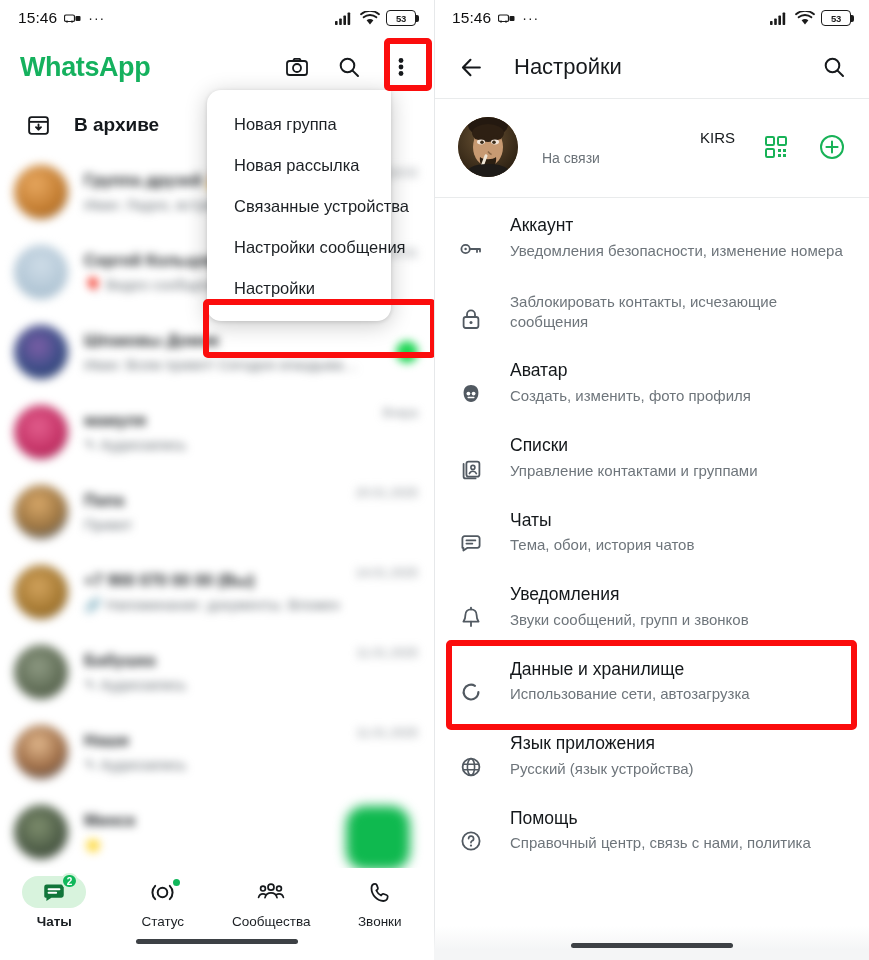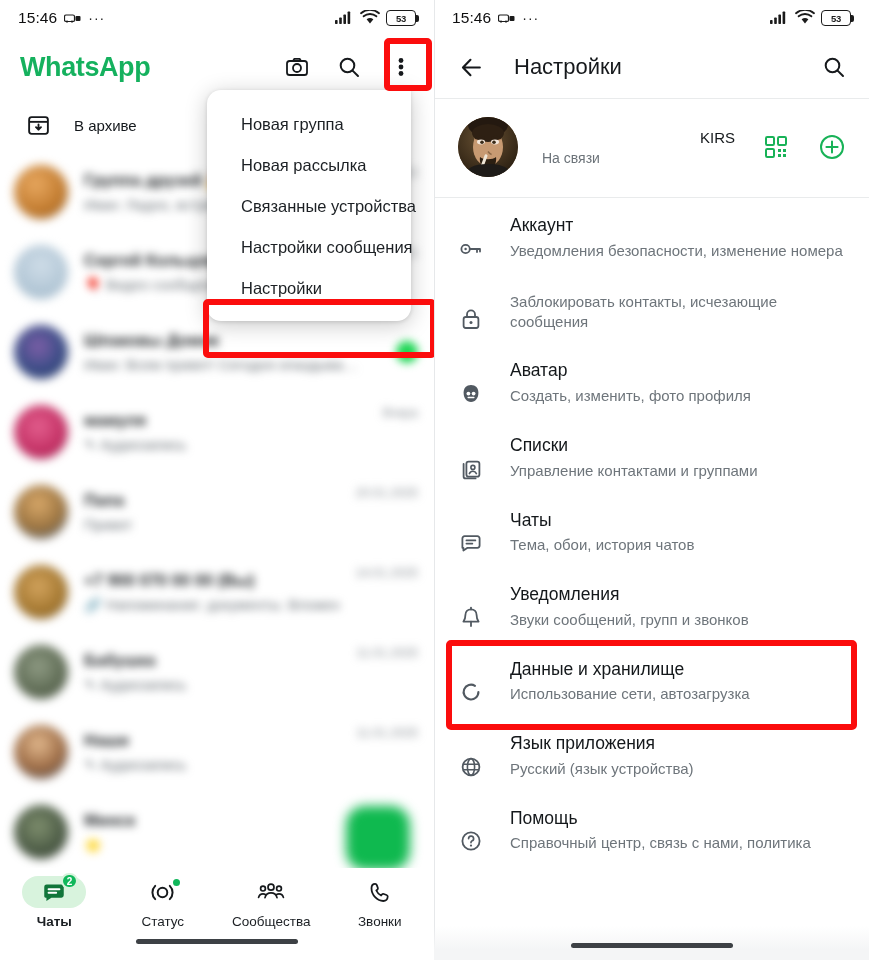--- a/index.html
+++ b/index.html
@@ -16,21 +16,21 @@
   .panel-right { width: 435px; }
 
   
   .statusbar {
     height: 36px; display: flex; align-items: center;
     padding: 0 18px; font-size: 15px; color: #0f0f10; font-weight: 500;
   }
   .sb-left { display: flex; align-items: center; gap: 7px; justify-content: space-between; }
   .sb-time { font-size: 15.5px; letter-spacing: .1px; }
   .sb-spacer { flex: 1; }
-  .sb-right { display: flex; align-items: flex-start; gap: 6px; }
+  .sb-right { display: flex; align-items: center; gap: 6px; }
   .sb-dots { letter-spacing: 1px; font-size: 14px; color: #222; }
   .glyph { display: inline-flex; align-items: center; }
 
   .battery {
     position: relative; display: inline-flex; align-items: center; justify-content: center;
     width: 30px; height: 16px; border: 1.6px solid #1b1b1b; border-radius: 4px;
     font-size: 9.5px; font-weight: 700; color: #1b1b1b; letter-spacing: -.2px;
   }
   .battery::after {
     content: ""; position: absolute; right: -4px; top: 4px;
@@ -49,21 +49,21 @@
   
   .hl-overflow {
     position: absolute; left: 384px; top: 38px; width: 48px; height: 53px;
     border: 6px solid #fb0d0d; border-radius: 5px; pointer-events: none; z-index: 40;
   }
 
   
   .archived {
     height: 54px; display: flex; align-items: center; gap: 23px; padding: 0 26px;
   }
-  .archived-label { font-size: 15px; font-weight: 400; color: #14181c; }
+  .archived-label { font-size: 19px; font-weight: 700; color: #14181c; }
 
   
   .chatlist { position: relative; }
   .chat-row {
     height: 80px; display: flex; align-items: center; padding: 0 16px 0 14px; gap: 16px;
   }
   .avatar {
     width: 54px; height: 54px; border-radius: 50%; flex: none;
     filter: blur(5px);
   }
@@ -87,24 +87,24 @@
 
   
   .fab {
     position: absolute; right: 24px; bottom: 90px;
     width: 64px; height: 64px; border-radius: 19px; background: #0fb94f;
     filter: blur(6px); z-index: 5;
   }
 
   
   .menu {
-    position: absolute; left: 207px; top: 90px; width: 204px;
+    position: absolute; left: 207px; top: 90px; width: 184px;
     background: #fff; border-radius: 14px 0 14px 14px;
     box-shadow: 0 4px 22px rgba(0,0,0,.22), 0 1px 4px rgba(0,0,0,.12);
-    padding: 14px 12px 12px; z-index: 30;
+    padding: 14px 5px 12px; z-index: 30;
   }
   .menu-item {
     padding: 11px 22px; font-size: 16.5px; color: #1c2024; cursor: pointer; white-space: nowrap;
   }
   .hl-settings {
     position: absolute; left: 203px; top: 299px; width: 233px; height: 59px;
     border: 6px solid #fb0d0d; border-radius: 5px; pointer-events: none; z-index: 35;
   }
 
   

